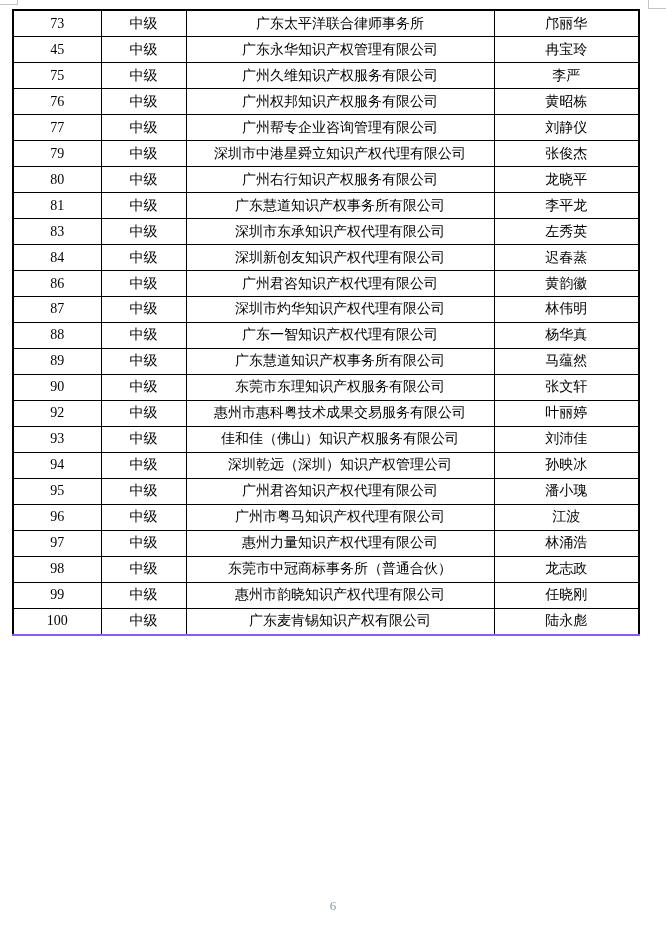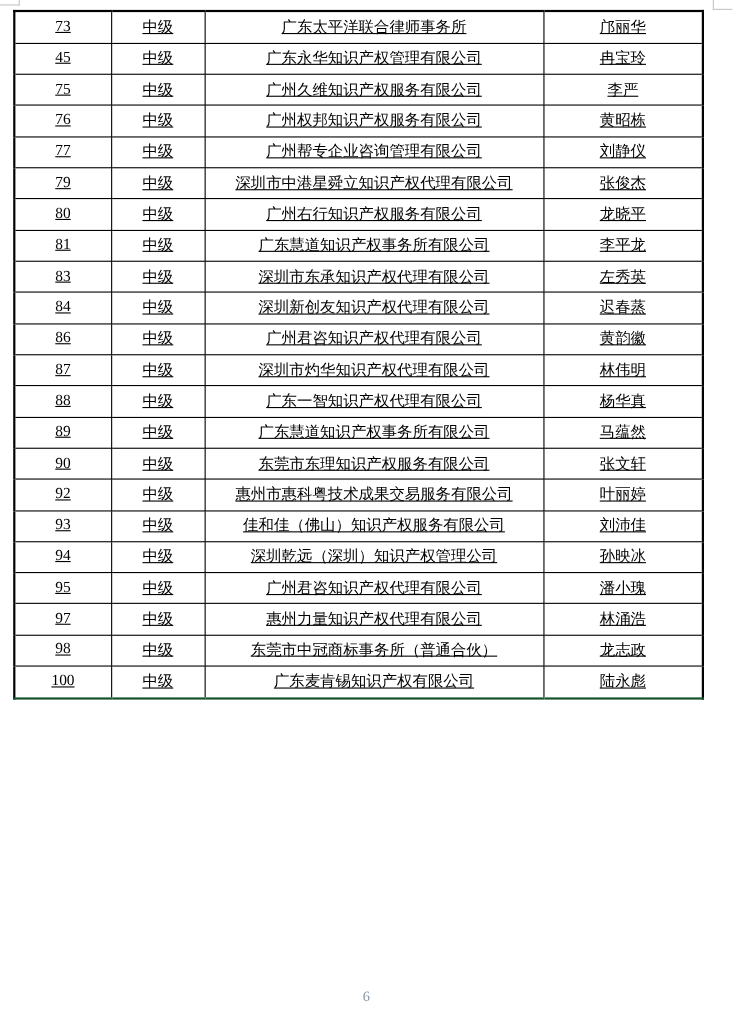--- a/index.html
+++ b/index.html
@@ -33,34 +33,33 @@
 
   .records-table {
     position: absolute;
     left: 12px;
     top: 9px;
     width: 626px;
     height: 627px;
     border-collapse: collapse;
     table-layout: fixed;
     border: 2px solid #000000;
-    text-decoration: underline;
   }
   .records-table td {
     border: 1px solid #000000;
     text-align: center;
     vertical-align: middle;
     padding: 0;
     font-size: 14px;
     color: #000000;
     white-space: nowrap;
     overflow: hidden;
   }
   .records-table tr:first-child td { border-top: 2px solid #000000; }
-  .records-table tr:last-child td { border-bottom: 2px solid #14532d; }
+  .records-table tr:last-child td { border-bottom: 2px solid #8b5cf6; }
   .records-table td:first-child { border-left: 2px solid #000000; }
   .records-table td:last-child { border-right: 2px solid #000000; }
 
   .page-number {
     position: absolute;
     left: 0;
     right: 0;
     top: 898px;
     text-align: center;
     font-size: 13px;
@@ -211,35 +210,47 @@
     <td>孙映冰</td>
   </tr>
 
   <tr>
     <td>95</td>
     <td>中级</td>
     <td>广州君咨知识产权代理有限公司</td>
     <td>潘小瑰</td>
   </tr>
 
+  <tr>
+    <td>96</td>
+    <td>中级</td>
+    <td>广州市粤马知识产权代理有限公司</td>
+    <td>江波</td>
+  </tr>
 
   <tr>
     <td>97</td>
     <td>中级</td>
     <td>惠州力量知识产权代理有限公司</td>
     <td>林涌浩</td>
   </tr>
 
   <tr>
     <td>98</td>
     <td>中级</td>
     <td>东莞市中冠商标事务所（普通合伙）</td>
     <td>龙志政</td>
   </tr>
 
+  <tr>
+    <td>99</td>
+    <td>中级</td>
+    <td>惠州市韵晓知识产权代理有限公司</td>
+    <td>任晓刚</td>
+  </tr>
 
   <tr>
     <td>100</td>
     <td>中级</td>
     <td>广东麦肯锡知识产权有限公司</td>
     <td>陆永彪</td>
   </tr>
 </tbody>
 </table>
 

